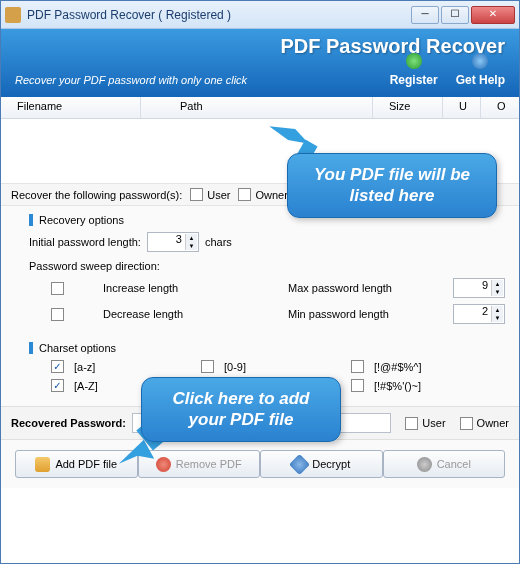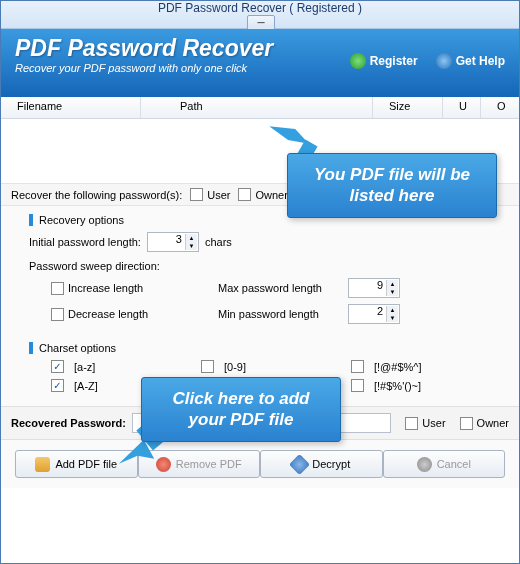--- a/index.html
+++ b/index.html
@@ -1,30 +1,30 @@
 <!DOCTYPE html>
 <html><head>
 <meta charset="utf-8">
 <style>
 * { box-sizing: border-box; margin: 0; padding: 0; font-family: 'Segoe UI', Tahoma, sans-serif; }
 body { width: 520px; height: 564px; background: #fff; overflow: hidden; }
 
 .window { width: 520px; height: 564px; border: 1px solid #4a7bb5; background: #fff; position: relative; }
 
-.titlebar { height: 28px; background: linear-gradient(#e8f1fb, #d4e5f7); display: flex; align-items: center; padding: 0 4px; border-bottom: 1px solid #a8c5e6; flex-direction: column; }
+.titlebar { height: 28px; background: linear-gradient(#e8f1fb, #d4e5f7); display: flex; align-items: center; padding: 0 4px; border-bottom: 1px solid #a8c5e6; }
 .titlebar-icon { width: 16px; height: 16px; background: #d4a04a; border-radius: 2px; margin-right: 6px; }
 .titlebar-text { font-size: 12px; color: #1a3d6e; flex: 1; }
 .win-btn { width: 28px; height: 18px; margin-left: 2px; border: 1px solid #8aa8cc; background: linear-gradient(#f0f5fb,#d8e6f5); font-size: 10px; text-align: center; line-height: 14px; border-radius: 2px; }
 .win-btn.close { background: linear-gradient(#e88,#c44); color: #fff; border-color: #a33; width: 44px; }
 
 .header { height: 68px; background: linear-gradient(#3a9ae0, #1566b8); padding: 6px 14px; color: #fff; position: relative; }
-.header h1 { font-size: 23px; font-style: italic; font-weight: bold; text-shadow: 1px 1px 2px rgba(0,0,0,.3); }
-.header .sub { font-size: 11px; font-style: italic; margin-top: 0; }
+.header h1 { font-size: 20px; font-weight: bold; text-shadow: 1px 1px 2px rgba(0,0,0,.3); text-align: right; }
+.header .sub { font-size: 11px; font-style: italic; margin-top: 16px; }
 .header-links { position: absolute; right: 14px; top: 24px; display: flex; gap: 18px; font-size: 12px; font-weight: bold; }
-.hlink { display: flex; align-items: center; gap: 4px; cursor: pointer; }
+.hlink { display: flex; align-items: center; gap: 4px; cursor: pointer; flex-direction: column; }
 .hicon { width: 16px; height: 16px; border-radius: 50%; }
 .hicon.reg { background: radial-gradient(circle,#7de07d,#2a9a2a); }
 .hicon.help { background: radial-gradient(circle,#8ac8f5,#2a6eb8); }
 
 .content { padding: 0; background: #fafafa; }
 
 .table-head { display: flex; background: linear-gradient(#fdfdfd,#eef2f7); border-bottom: 1px solid #d0d8e2; height: 22px; font-size: 11px; }
 .th { padding: 3px 16px; border-right: 1px solid #d8dee8; }
 .th.fn { width: 140px; } .th.pa { flex: 1; margin-left: 23px; } .th.sz { width: 70px; } .th.u { width: 38px; } .th.o { width: 38px; border-right: none; }
 .table-body { height: 64px; background: #fff; }
@@ -33,41 +33,41 @@
 .chk { width: 13px; height: 13px; border: 1px solid #888; background: #fff; margin: 0 4px 0 8px; display: inline-flex; align-items: center; justify-content: center; font-size: 10px; color: #15a; }
 
 .section { padding: 8px 14px 4px; font-size: 11px; }
 .sec-title { display: flex; align-items: center; gap: 6px; margin-bottom: 6px; padding-left: 14px; }
 .bar { display: inline-block; width: 4px; height: 12px; background: #2a8ad6; }
 .row { display: flex; align-items: center; margin: 4px 0 4px 14px; gap: 6px; }
 .num-input { width: 52px; height: 20px; border: 1px solid #b0b8c4; background: #fff; text-align: right; padding-right: 16px; position: relative; font-size: 11px; }
 .spin { position: absolute; right: 1px; top: 1px; width: 12px; height: 16px; display: flex; flex-direction: column; }
 .spin span { flex: 1; font-size: 6px; line-height: 8px; text-align: center; background: #eef2f7; border-left: 1px solid #ccc; }
 .subhead { margin: 8px 0 4px 14px; }
-.opt-row { display: flex; align-items: center; margin: 6px 0 6px 28px; }
+.opt-row { display: flex; align-items: center; margin: 6px 0 6px 28px; justify-content: space-between; }
 .opt-row .lbl { width: 150px; }
 .opt-row .lbl2 { width: 130px; }
 
 .charset-grid { margin-left: 28px; }
 .cs-row { display: flex; margin: 6px 0; }
 .cs { display: flex; align-items: center; width: 150px; gap: 6px; }
 
 .recovered { display: flex; align-items: center; padding: 6px 10px; font-size: 11px; font-weight: bold; border-top: 1px solid #e0e0e0; border-bottom: 1px solid #e0e0e0; background: #f4f4f4; margin-top: 4px; }
 .rec-input { flex: 1; height: 20px; border: 1px solid #b8c0cc; background: #fff; margin: 0 6px; }
 
 .btn-row { display: flex; gap: 0; padding: 10px 14px; justify-content: space-between; }
 .btn { flex: 1; height: 28px; border: 1px solid #a8b4c4; background: linear-gradient(#fdfdfd,#e6ecf3); border-radius: 3px; font-size: 11px; display: flex; align-items: center; justify-content: center; gap: 5px; cursor: pointer; }
 .btn.disabled { color: #999; }
 .bicon { width: 15px; height: 15px; border-radius: 3px; }
 .bicon.add { background: linear-gradient(#f5c86a,#e0a030); }
 .bicon.rem { background: radial-gradient(circle,#f08a7a,#d04030); border-radius: 50%; }
 .bicon.dec { background: radial-gradient(circle,#8ab8e8,#3a78c0); transform: rotate(45deg); }
 .bicon.can { background: radial-gradient(circle,#ccc,#888); border-radius: 50%; }
 
-.callout { position: absolute; background: linear-gradient(#4aa8e6,#2a82d0); color: #fff; border: 1px solid #1a6ab0; border-radius: 3px; padding: 10px 16px; font-size: 17px; font-style: italic; font-weight: bold; text-align: center; box-shadow: 2px 2px 6px rgba(0,0,0,.25); line-height: 1.25; }
+.callout { position: absolute; background: linear-gradient(#4aa8e6,#2a82d0); color: #fff; border: 1px solid #1a6ab0; border-radius: 12px; padding: 10px 16px; font-size: 17px; font-style: italic; font-weight: bold; text-align: center; box-shadow: 2px 2px 6px rgba(0,0,0,.25); line-height: 1.25; }
 .callout1 { top: 152px; right: 22px; width: 210px; }
 .callout2 { top: 376px; left: 140px; width: 200px; }
 .arrow { position: absolute; width: 0; height: 0; }
 .arrow1 { top: 122px; left: 270px; }
 .arrow1::before { content: ''; position: absolute; width: 36px; height: 24px; background: #35a0e0; clip-path: polygon(0 0, 70% 30%, 100% 100%, 45% 70%); transform: rotate(-10deg); }
 .arrow1::after { content: ''; position: absolute; left: 26px; top: 18px; width: 14px; height: 30px; background: #35a0e0; transform: rotate(30deg); }
 .arrow2 { top: 438px; left: 120px; }
 .arrow2::before { content: ''; position: absolute; width: 34px; height: 28px; background: #35a0e0; clip-path: polygon(0 100%, 60% 0, 100% 60%, 50% 60%); transform: rotate(10deg); }
 .arrow2::after { content: ''; position: absolute; left: 22px; top: -16px; width: 14px; height: 26px; background: #35a0e0; transform: rotate(-40deg); }
 </style>

